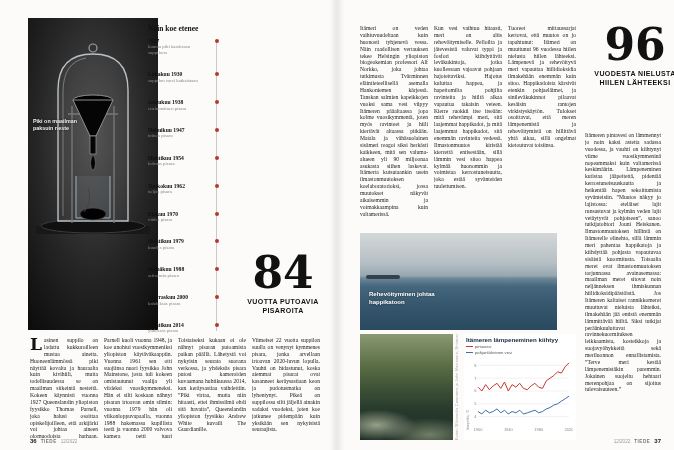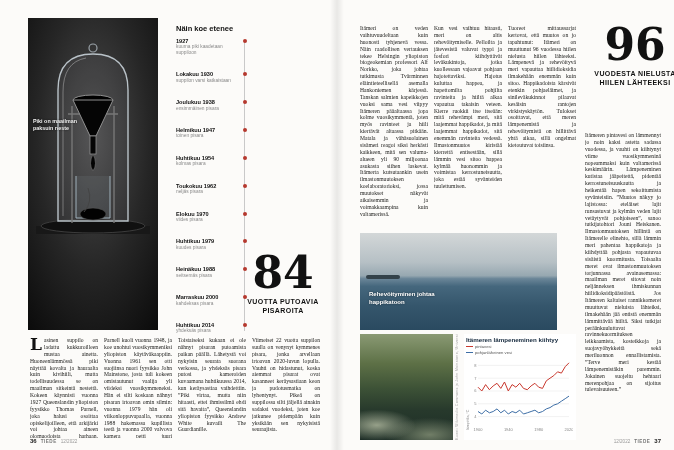--- a/index.html
+++ b/index.html
@@ -12,21 +12,21 @@
   .page-left{left:0}
   .page-right{left:337px}
 
   
   .pitch-photo{position:absolute;left:28px;top:18px;width:130px;height:312px;background:#101010;overflow:hidden}
   .jar-svg{display:block;width:130px;height:312px}
   .photo-cap{position:absolute;left:5px;top:100px;width:46px;color:#f2f2f2;
              font:700 5.4px/1.3 "Liberation Sans",sans-serif;text-shadow:0 0 2px rgba(0,0,0,.8)}
 
   
-  .timeline{position:absolute;left:176px;top:24px;width:72px;font-family:Liberation Sans, sans-serif}
+  .timeline{position:absolute;left:148px;top:24px;width:72px;font-family:Liberation Serif, serif}
   .tl-title{font-size:7.5px;font-weight:700;color:#111;margin-bottom:5px}
   .tl-events{position:relative;height:296px;display:flex;flex-direction:column;justify-content:space-between}
   .tl-events::before{content:"";position:absolute;right:3px;top:3px;bottom:3px;width:1px;background:#c9c9c9}
   .tl-event{position:relative;padding-right:12px}
   .tl-year{font-size:5.6px;font-weight:700;color:#111;line-height:1.15}
   .tl-label{font-size:4.8px;color:#8a8a8a;line-height:1.15}
   .tl-dot{position:absolute;right:1.5px;top:1px;width:4px;height:4px;border-radius:50%;background:#b5382e}
 
   
   .bignum{position:absolute;text-align:center}

